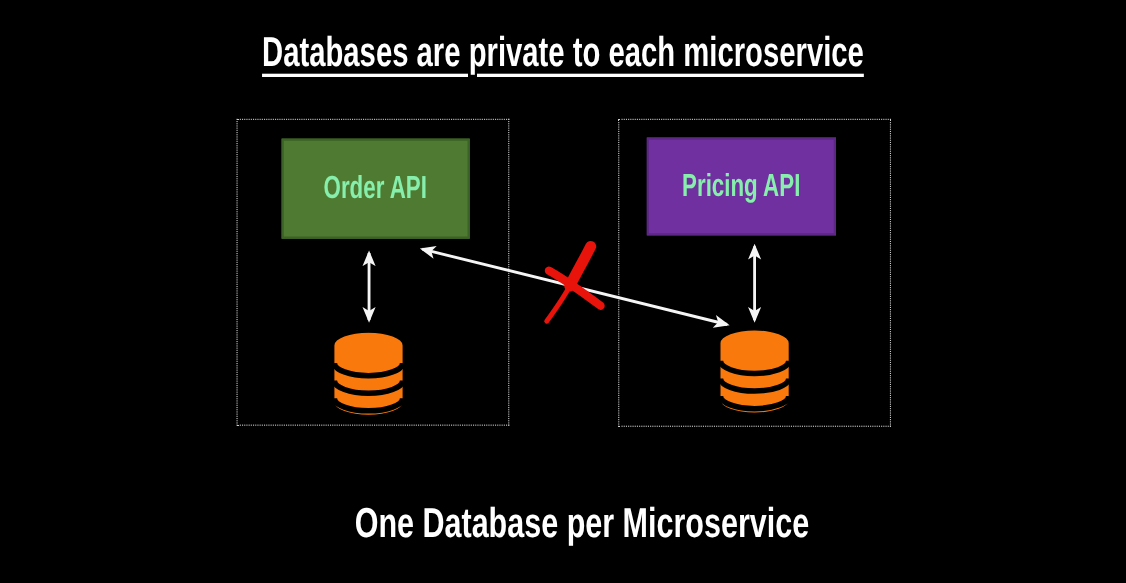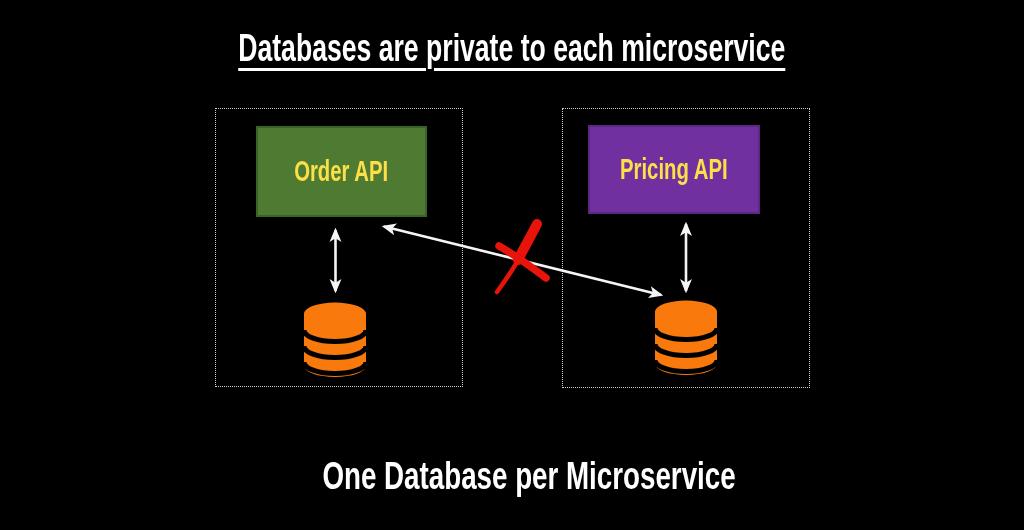--- a/index.html
+++ b/index.html
@@ -51,21 +51,21 @@
   }
   .boundary.left  { left: 215px; top: 108px; width: 246px; height: 277px; }
   .boundary.right { left: 562px; top: 108px; width: 246px; height: 278px; }
   .api-box {
     position: absolute;
     display: flex;
     align-items: center;
     justify-content: center;
     border: 2px solid transparent;
     box-sizing: border-box;
-    color: #fde047;
+    color: #86efac;
     font-size: 29px;
     font-weight: bold;
     white-space: nowrap;
   }
   .api-box .condense {
     display: inline-block;
     transform: scaleX(0.70);
     transform-origin: 50% 50%;
   }
   .api-box.order   { left: 256px; top: 126px; width: 171px; height: 91px; }

